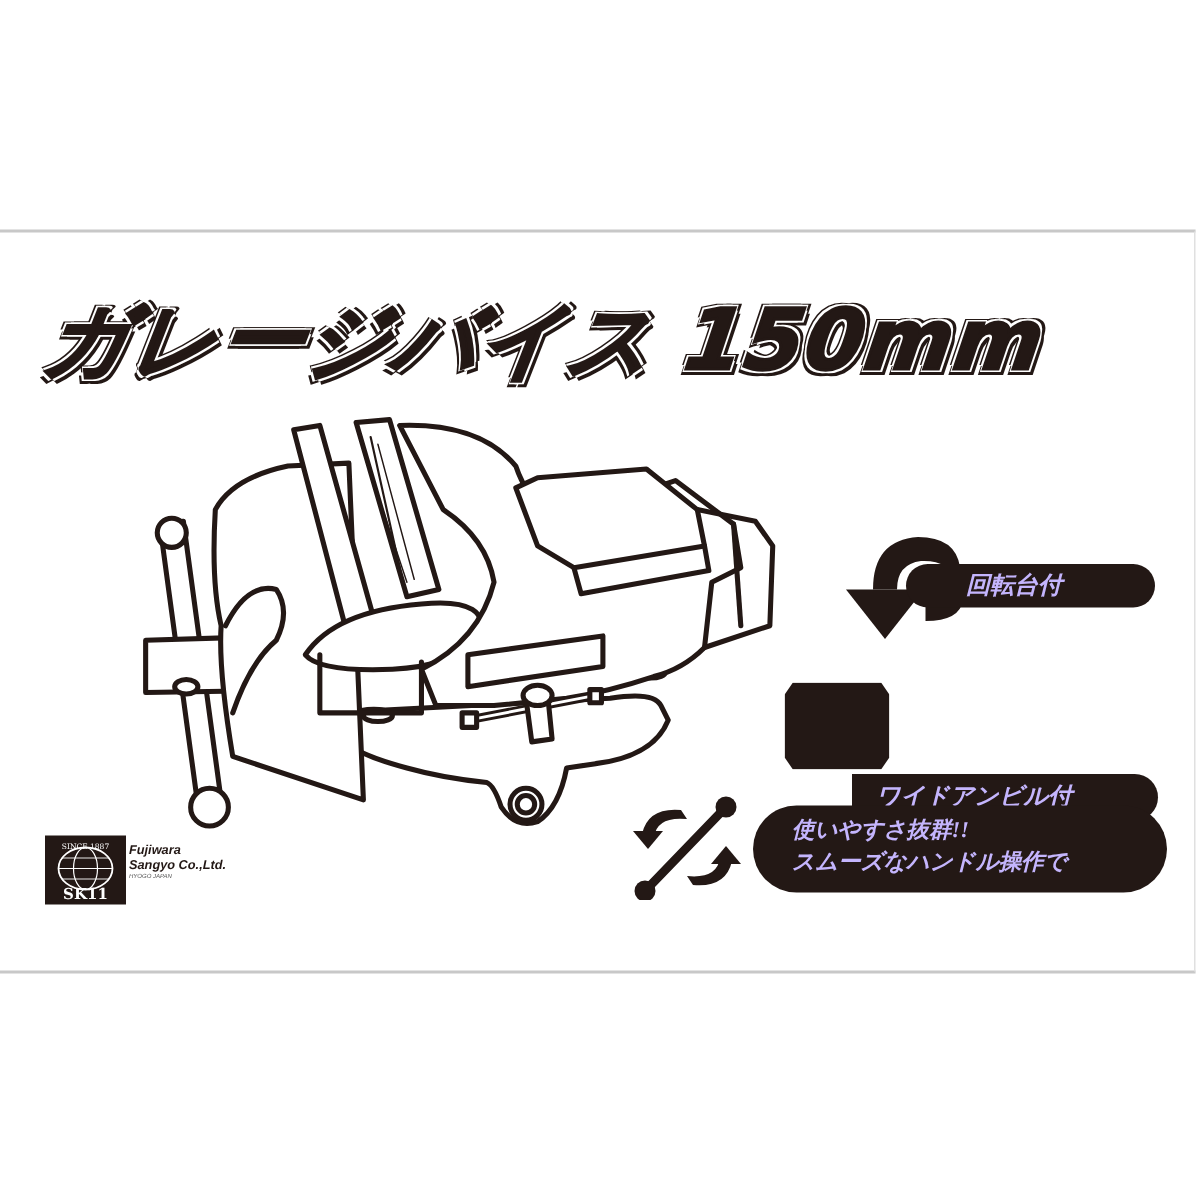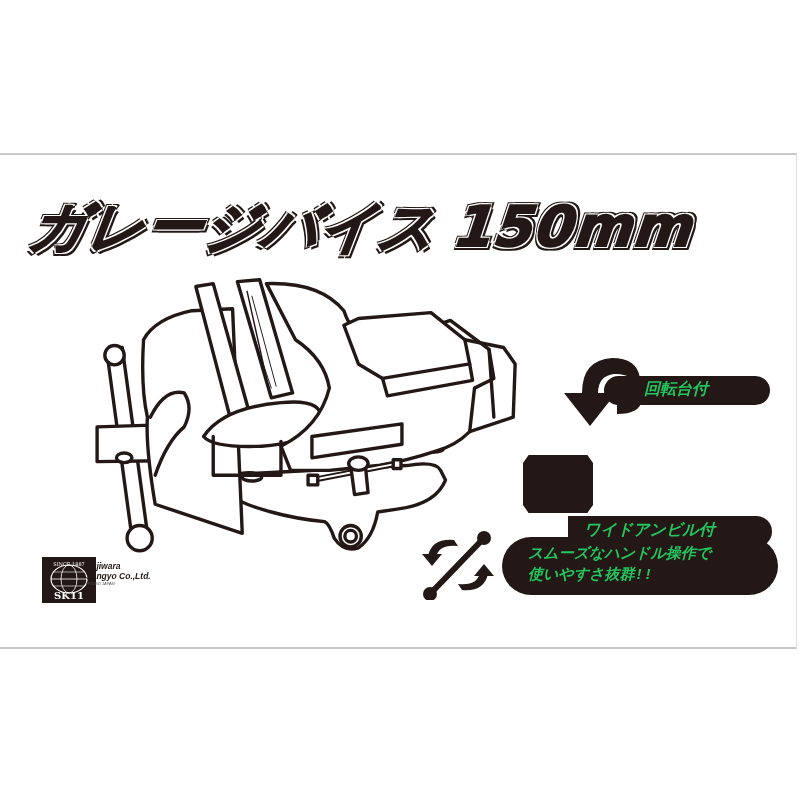--- a/index.html
+++ b/index.html
@@ -1,23 +1,23 @@
 <!DOCTYPE html>
 <html><head>
 <meta charset="utf-8">
 <style>
   html, body { margin:0; padding:0; background:#ffffff; }
   body { width:800px; height:800px; position:relative; overflow:hidden; font-family:"DejaVu Sans", sans-serif; }
   .card { position:absolute; left:0; top:153px; width:796px; height:492px; border-top:2px solid #c8c8c8; border-bottom:2px solid #c8c8c8; border-right:1px solid #e0e0e0; background:#fff; }
   .title { position:absolute; left:30px; top:190px; font-family:"DejaVu Sans", sans-serif; font-weight:bold; font-style:italic; font-size:56px; color:#231815; letter-spacing:1px; white-space:nowrap; -webkit-text-stroke:2px #231815; text-shadow: 0 0 0 #fff, 2px 2px 0 #fff, -2px -2px 0 #fff, 2px -2px 0 #fff, -2px 2px 0 #fff, 4px 4px 0 #231815, -3px -3px 0 #231815, 4px -3px 0 #231815, -3px 4px 0 #231815; transform:skewX(-8deg); }
   .vise { position:absolute; left:85px; top:272px; width:450px; height:300px; }
-  .logo { position:absolute; left:42px; top:557px; width:54px; height:46px; background:#231815; }
+  .logo { position:absolute; left:30px; top:557px; width:54px; height:46px; background:#231815; }
   .company { position:absolute; left:86px; top:561px; font-family:"Liberation Sans", sans-serif; font-weight:bold; font-style:italic; font-size:8.5px; line-height:10px; color:#231815; }
   .company .small { font-size:4px; line-height:6px; font-weight:normal; color:#555; }
-  .feat { position:absolute; background:#231815; color:#22c55e; font-family:Liberation Mono, monospace; font-weight:bold; font-style:italic; white-space:nowrap; }
+  .feat { position:absolute; background:#231815; color:#c4b5fd; font-family:Liberation Serif, serif; font-weight:bold; font-style:italic; white-space:nowrap; }
   .f1 { left:604px; top:376px; width:166px; height:29px; border-radius:15px; font-size:16px; line-height:29px; padding-left:40px; box-sizing:border-box; }
   .f2 { left:568px; top:468px; width:204px; height:31px; border-radius:0 16px 16px 0; font-size:16px; line-height:31px; padding-left:16px; box-sizing:border-box;margin-top:48px; }
   .f2blk { position:absolute; left:523px; top:455px; width:70px; height:58px; background:#231815; clip-path:polygon(8% 0,92% 0,100% 14%,100% 86%,92% 100%,8% 100%,0 86%,0 14%); }
   .f3 { left:502px; top:537px; width:276px; height:58px; border-radius:29px; font-size:15px; line-height:21px; padding:7px 0 0 26px; box-sizing:border-box; }
   .icon { position:absolute; }
 </style>
 </head>
 <body>
 
 <div class="card"></div>
@@ -81,22 +81,22 @@
 <svg class="icon" style="left:422px;top:530px;width:72px;height:70px" viewBox="0 0 72 70">
   <line x1="8" y1="64" x2="62" y2="8" stroke="#231815" stroke-width="6" stroke-linecap="round"></line>
   <circle cx="62" cy="8" r="7" fill="#231815"></circle>
   <circle cx="8" cy="64" r="7" fill="#231815"></circle>
   <path d="M6 26 Q10 8 32 10 L36 16 Q16 14 14 28 Z" fill="#231815"></path>
   <path d="M0 24 L20 24 L10 36 Z" fill="#231815"></path>
   <path d="M66 44 Q62 62 40 60 L36 54 Q56 56 58 42 Z" fill="#231815"></path>
   <path d="M52 46 L72 46 L62 34 Z" fill="#231815"></path>
 </svg>
 <div class="feat f3">
+  <div>使いやすさ抜群!!</div>
   <div>スムーズなハンドル操作で</div>
-  <div>使いやすさ抜群!!</div>
 </div>
 
 <div class="logo">
   <svg width="54" height="46" viewBox="0 0 54 46">
     <ellipse cx="27" cy="22" rx="18" ry="14" fill="none" stroke="#fff" stroke-width="1.2"></ellipse>
     <ellipse cx="27" cy="22" rx="8" ry="14" fill="none" stroke="#fff" stroke-width="0.8"></ellipse>
     <line x1="9" y1="22" x2="45" y2="22" stroke="#fff" stroke-width="0.8"></line>
     <line x1="11" y1="15" x2="43" y2="15" stroke="#fff" stroke-width="0.6"></line>
     <line x1="11" y1="29" x2="43" y2="29" stroke="#fff" stroke-width="0.6"></line>
     <text x="27" y="42" text-anchor="middle" font-family="DejaVu Serif, serif" font-weight="bold" font-size="10" fill="#fff">SK11</text>

